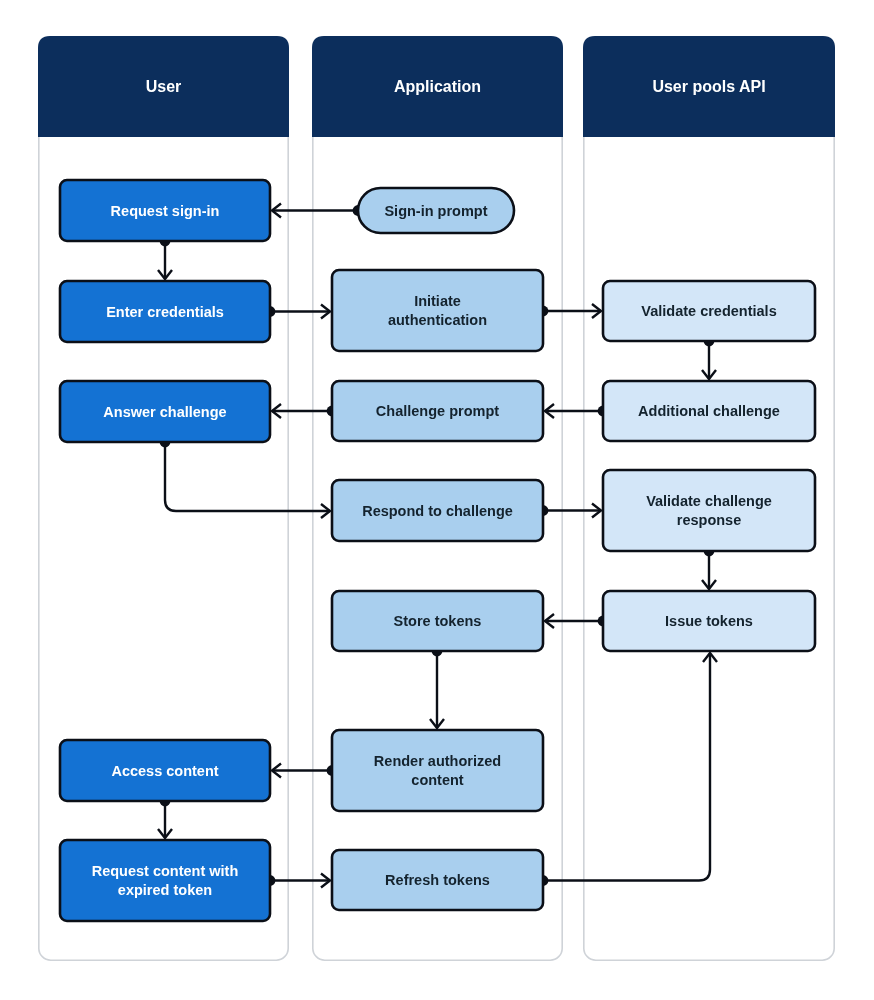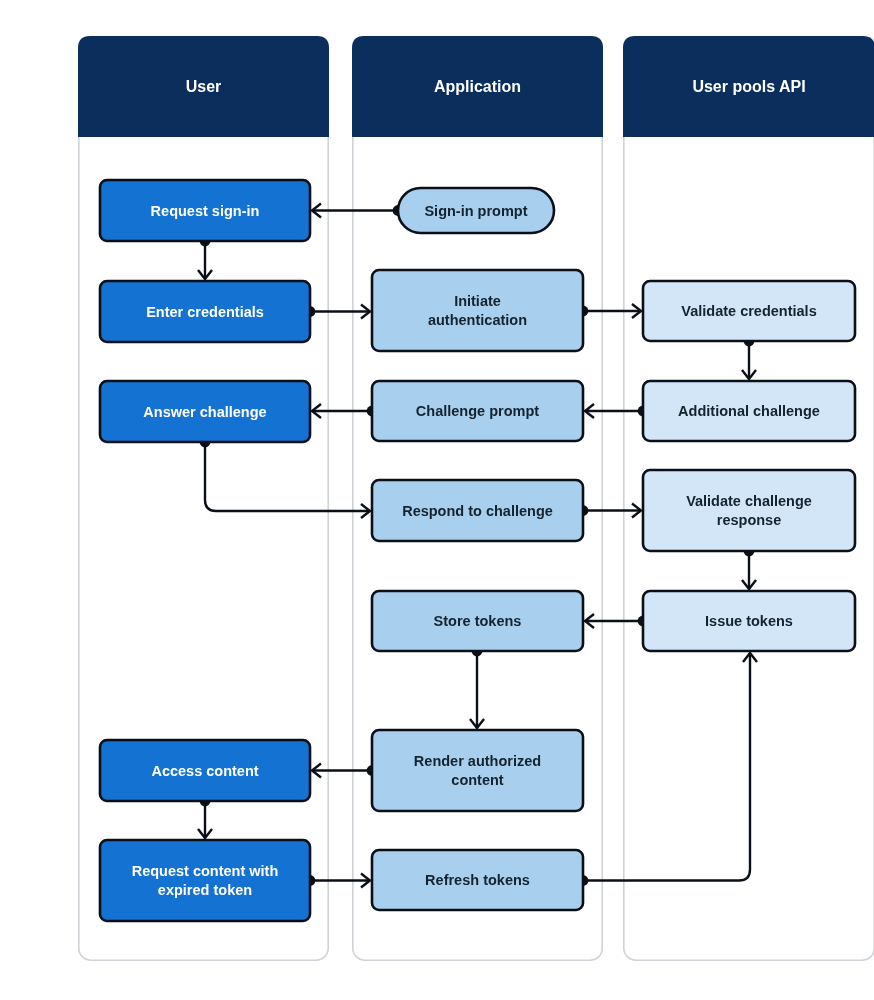--- a/index.html
+++ b/index.html
@@ -10,21 +10,20 @@
   body {
     width: 874px;
     height: 1000px;
     font-family: "Liberation Sans", sans-serif;
     overflow: hidden;
   }
   #diagram-root {
     position: relative;
     width: 716px;
     height: 1000px;
-    margin-left: 40px;
   }
   svg.canvas {
     position: absolute;
     top: 0;
     left: 0;
     width: 874px;
     height: 1000px;
   }
   .lane-body {
     fill: #ffffff;

